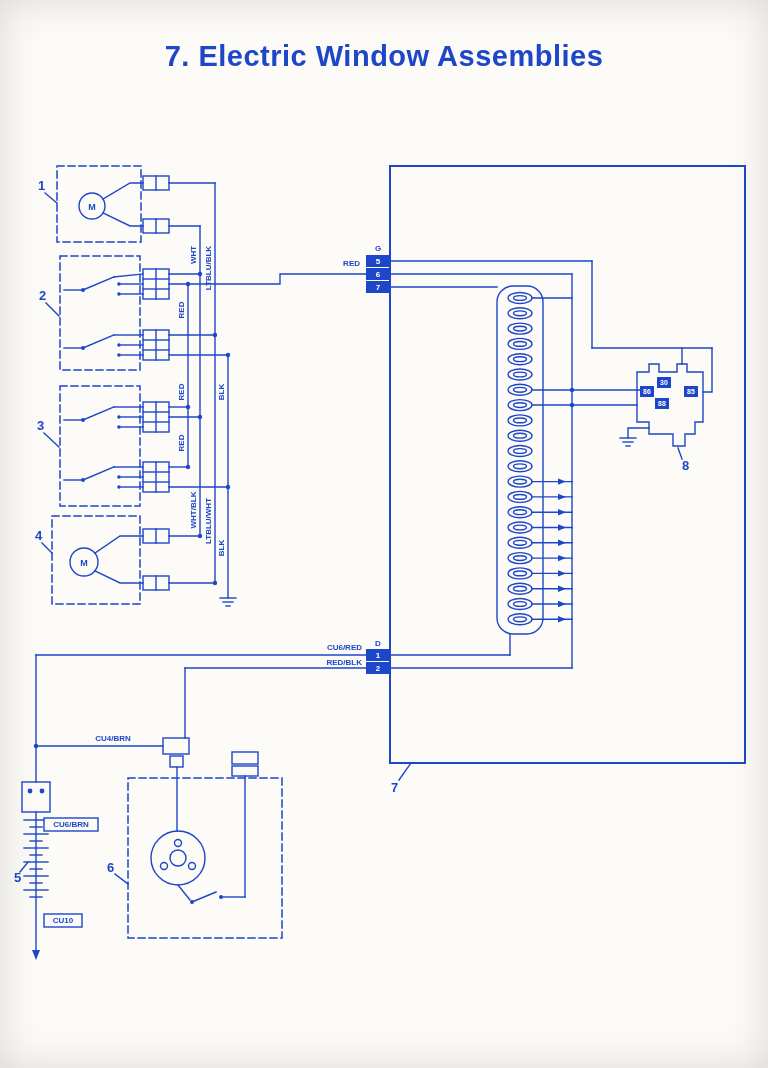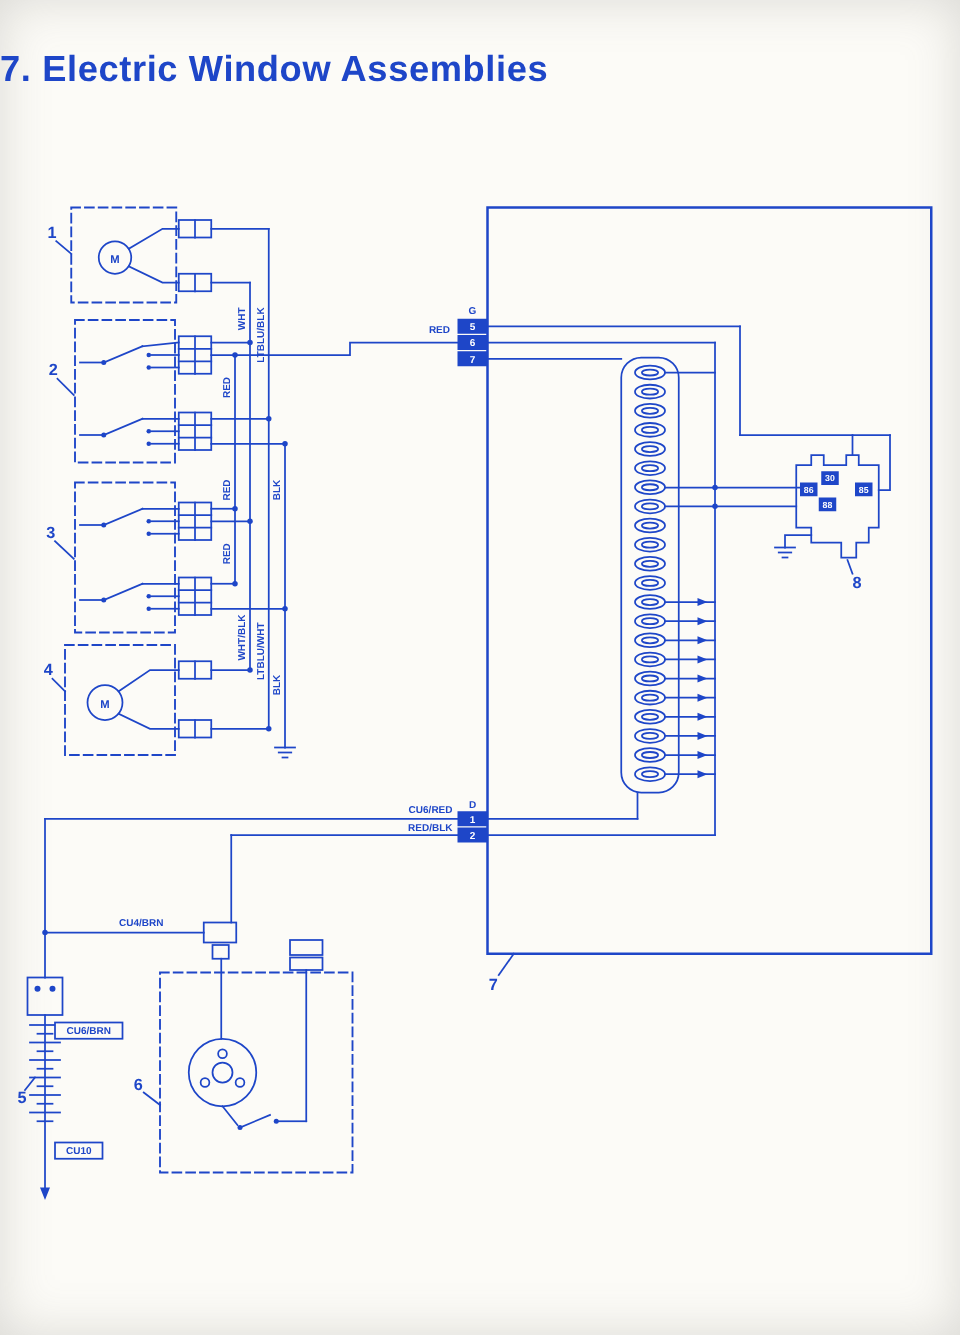--- a/index.html
+++ b/index.html
@@ -1,20 +1,20 @@
 <!DOCTYPE html>
 <html style="--ink: #1e46c8; --bg: #fcfbf7;"><head>
 <meta charset="utf-8">
 <style>
   :root { --ink:#1e46c8; --bg:#fcfbf7; }
   html,body{margin:0;padding:0;}
   body{background:#e9e7e0;font-family:"Liberation Sans", sans-serif;}
   .page{position:relative;width:768px;height:1068px;margin:0 auto;background:var(--bg);
         box-shadow:inset 0 0 40px rgba(120,120,110,.25);overflow:hidden;}
-  .title{position:absolute;top:40px;left:0;width:100%;
+  .title{position:absolute;top:40px;left:0;width:100%;text-align:center;
          color:var(--ink);font-size:29px;font-weight:bold;letter-spacing:.5px;}
   svg{position:absolute;top:0;left:0;}
   svg *{stroke:var(--ink);fill:none;stroke-width:1.4;stroke-linecap:square;}
   svg text{stroke:none;fill:var(--ink);}
   .dashed{stroke-dasharray:7 4;stroke-width:1.5;}
   .thick{stroke-width:2;}
   .dot{fill:var(--ink);stroke:none;}
   .arrow{fill:var(--ink);stroke:none;}
   .pinbox{fill:var(--ink);stroke:none;}
   .whitebox{fill:var(--bg);}

